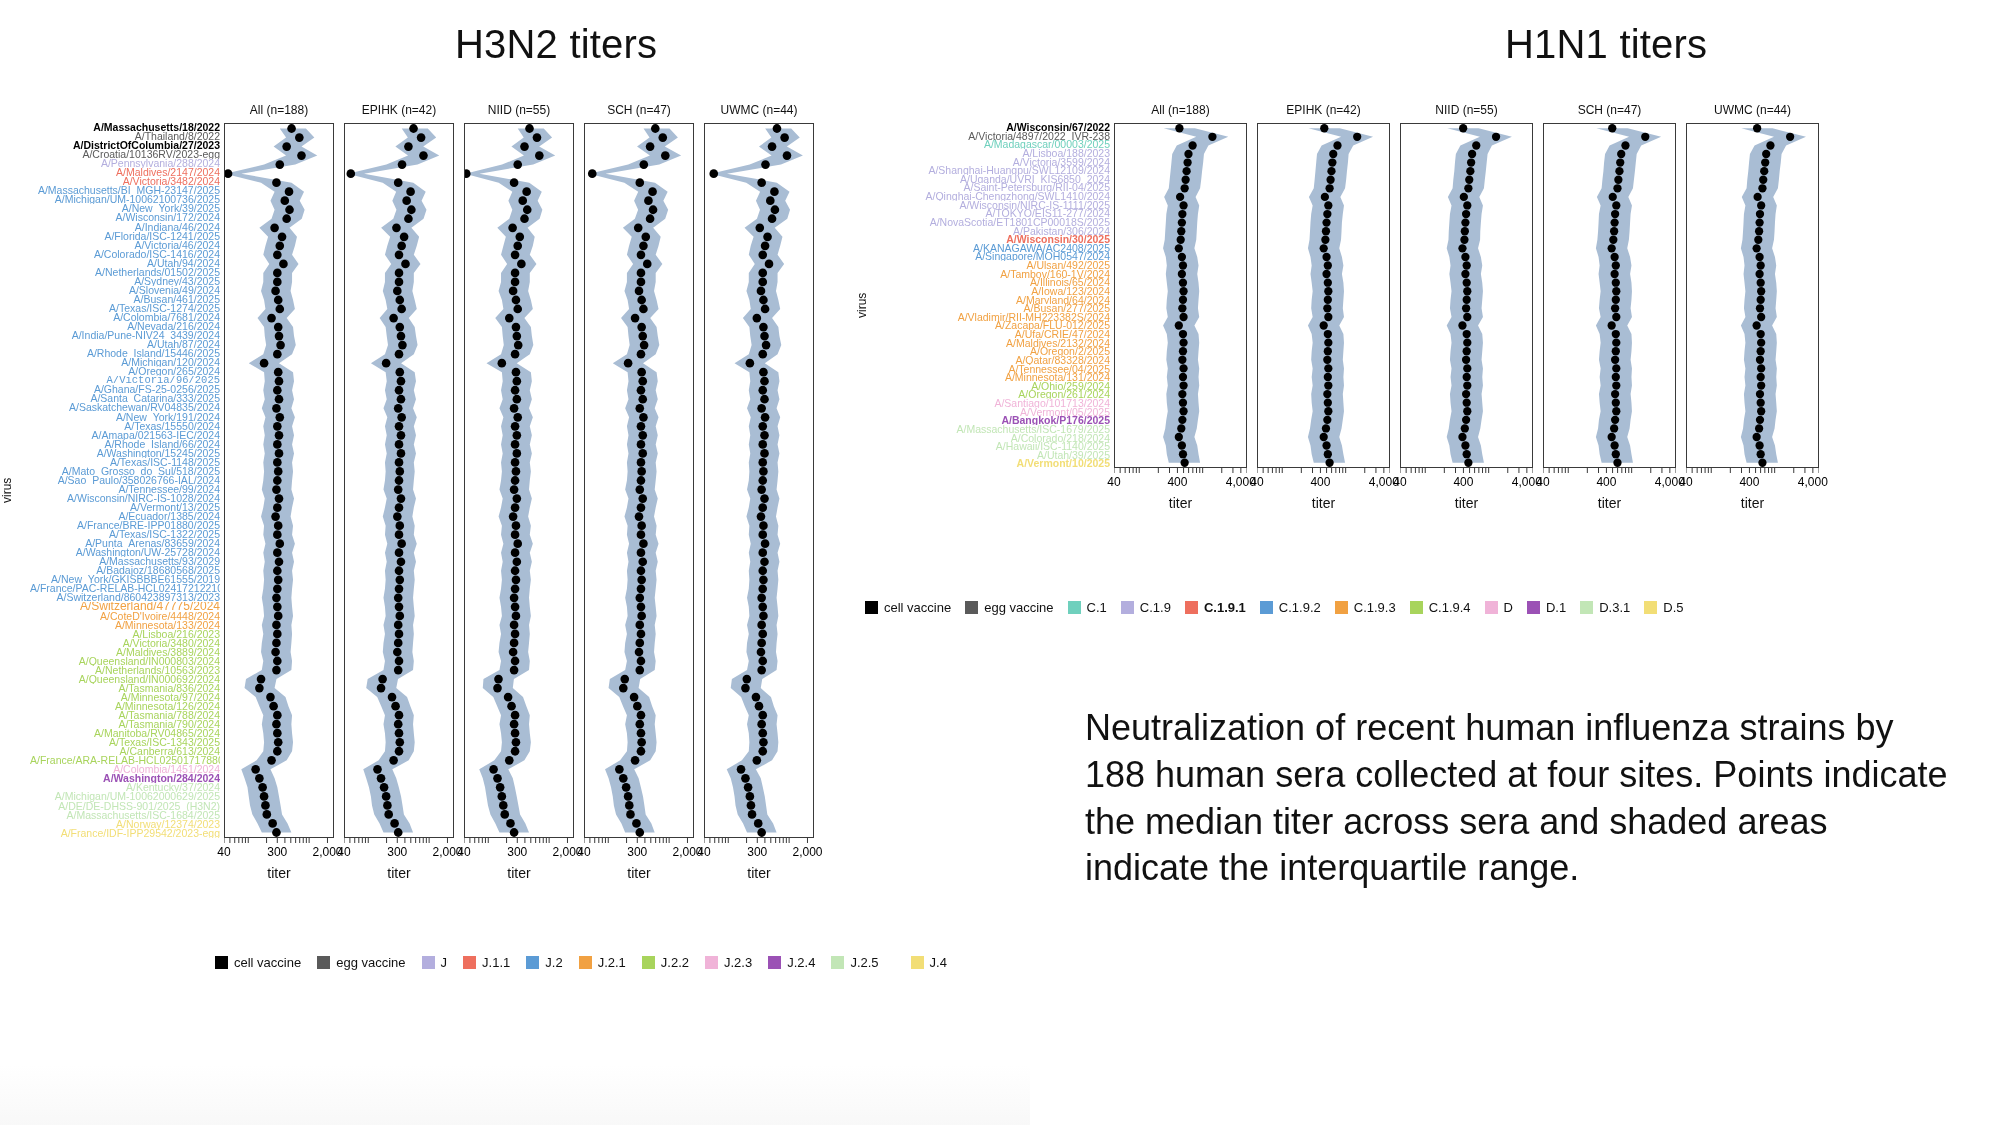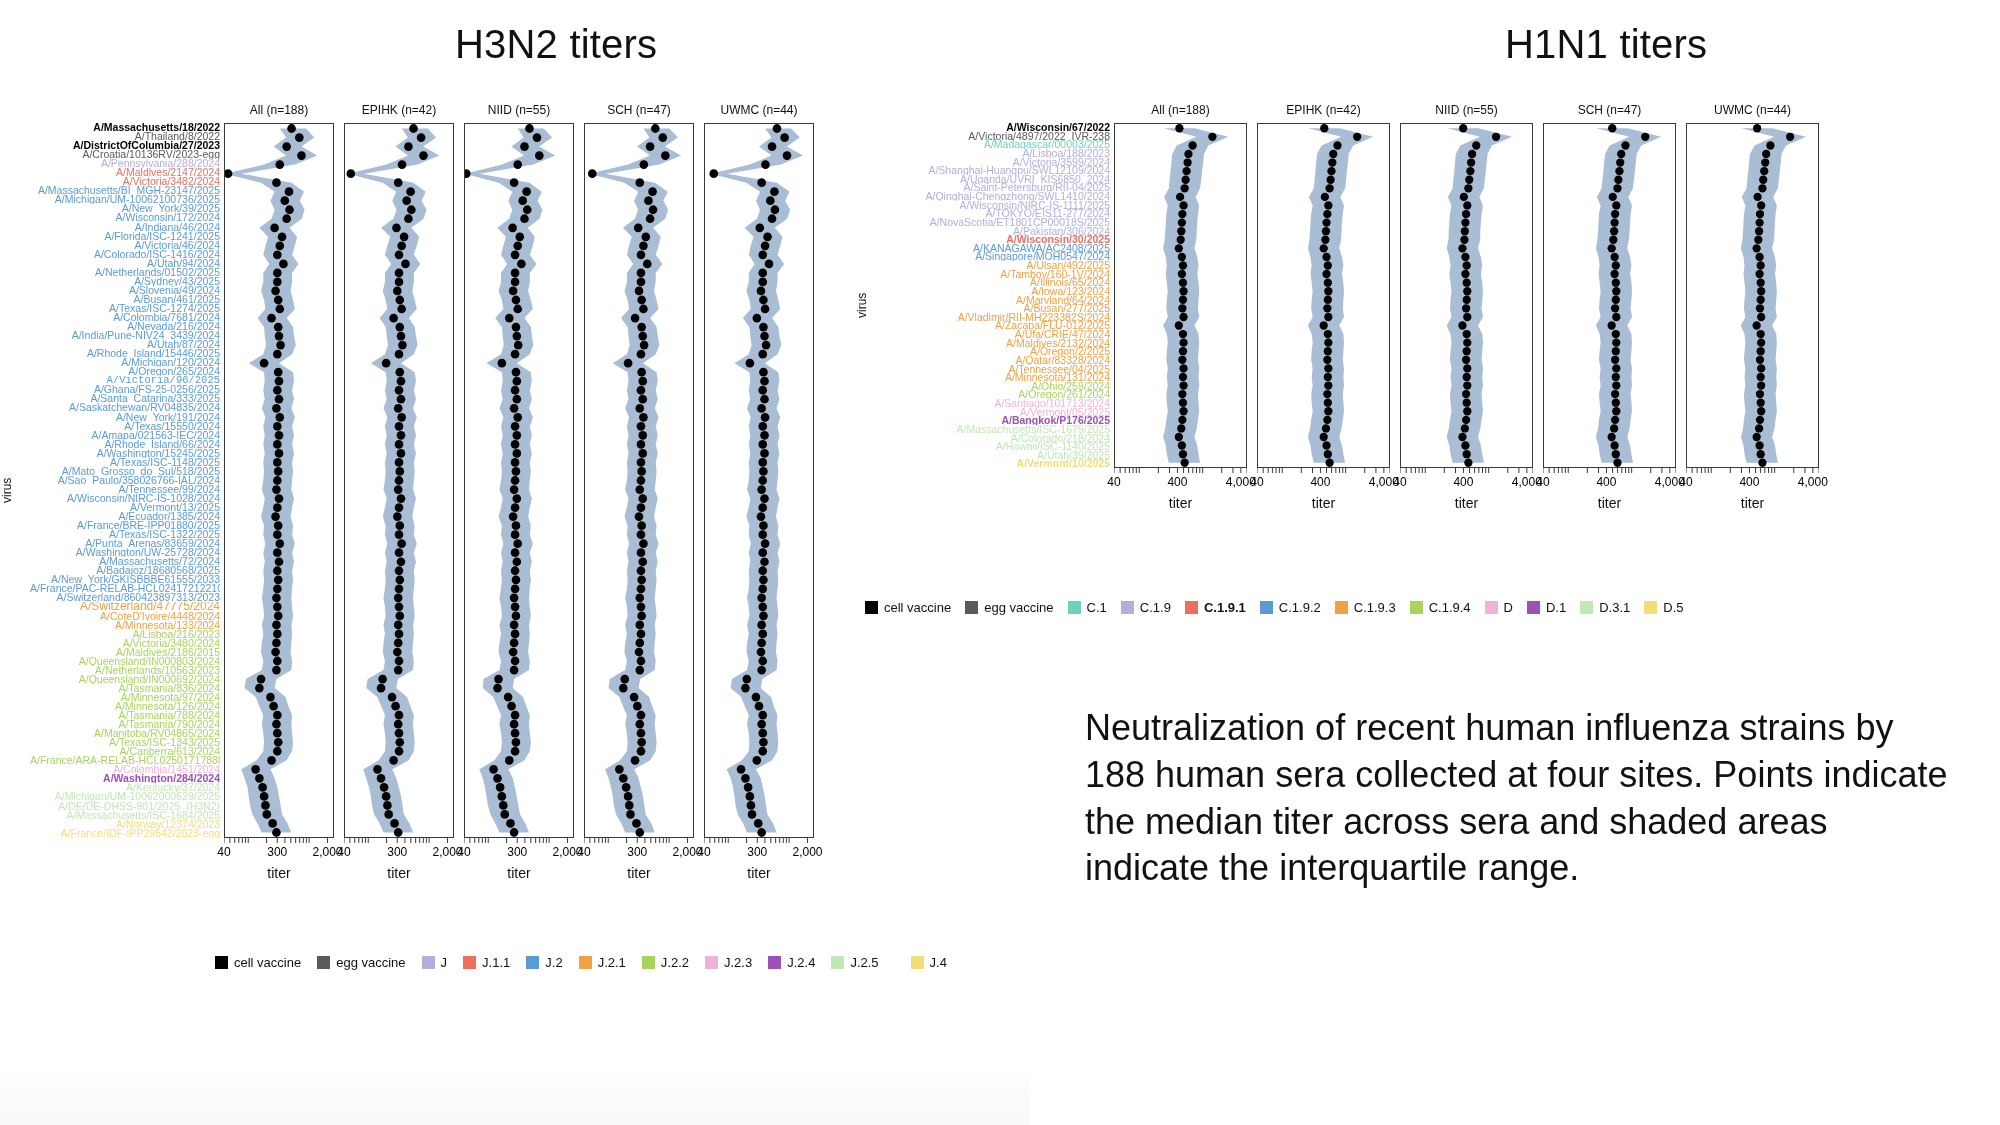--- a/index.html
+++ b/index.html
@@ -109,31 +109,31 @@
       <div class="vlabel" style="color: rgb(91, 155, 213); font-size: 10.5px; height: 9.05063px; line-height: 9.05063px;">A/Mato_Grosso_do_Sul/518/2025</div>
       <div class="vlabel" style="color: rgb(91, 155, 213); font-size: 10.5px; height: 9.05063px; line-height: 9.05063px;">A/Sao_Paulo/358026766-IAL/2024</div>
       <div class="vlabel" style="color: rgb(91, 155, 213); font-size: 10.5px; height: 9.05063px; line-height: 9.05063px;">A/Tennessee/99/2024</div>
       <div class="vlabel" style="color: rgb(91, 155, 213); font-size: 10.5px; height: 9.05063px; line-height: 9.05063px;">A/Wisconsin/NIRC-IS-1028/2024</div>
       <div class="vlabel" style="color: rgb(91, 155, 213); font-size: 10.5px; height: 9.05063px; line-height: 9.05063px;">A/Vermont/13/2025</div>
       <div class="vlabel" style="color: rgb(91, 155, 213); font-size: 10.5px; height: 9.05063px; line-height: 9.05063px;">A/Ecuador/1385/2024</div>
       <div class="vlabel" style="color: rgb(91, 155, 213); font-size: 10.5px; height: 9.05063px; line-height: 9.05063px;">A/France/BRE-IPP01880/2025</div>
       <div class="vlabel" style="color: rgb(91, 155, 213); font-size: 10.5px; height: 9.05063px; line-height: 9.05063px;">A/Texas/ISC-1322/2025</div>
       <div class="vlabel" style="color: rgb(91, 155, 213); font-size: 10.5px; height: 9.05063px; line-height: 9.05063px;">A/Punta_Arenas/83659/2024</div>
       <div class="vlabel" style="color: rgb(91, 155, 213); font-size: 10.5px; height: 9.05063px; line-height: 9.05063px;">A/Washington/UW-25728/2024</div>
-      <div class="vlabel" style="color: rgb(91, 155, 213); font-size: 10.5px; height: 9.05063px; line-height: 9.05063px;">A/Massachusetts/72/2024</div>
+      <div class="vlabel" style="color: rgb(91, 155, 213); font-size: 10.5px; height: 9.05063px; line-height: 9.05063px;">A/Massachusetts/93/2029</div>
       <div class="vlabel" style="color: rgb(91, 155, 213); font-size: 10.5px; height: 9.05063px; line-height: 9.05063px;">A/Badajoz/18680568/2025</div>
-      <div class="vlabel" style="color: rgb(91, 155, 213); font-size: 10.5px; height: 9.05063px; line-height: 9.05063px;">A/New_York/GKISBBBE61555/2033</div>
+      <div class="vlabel" style="color: rgb(91, 155, 213); font-size: 10.5px; height: 9.05063px; line-height: 9.05063px;">A/New_York/GKISBBBE61555/2019</div>
       <div class="vlabel" style="color: rgb(91, 155, 213); font-size: 10.5px; height: 9.05063px; line-height: 9.05063px;">A/France/PAC-RELAB-HCL024172122101/2024</div>
       <div class="vlabel" style="color: rgb(91, 155, 213); font-size: 10.5px; height: 9.05063px; line-height: 9.05063px;">A/Switzerland/860423897313/2023</div>
       <div class="vlabel" style="color: rgb(241, 161, 66); font-size: 12px; height: 9.05063px; line-height: 9.05063px;">A/Switzerland/47775/2024</div>
       <div class="vlabel" style="color: rgb(241, 161, 66); font-size: 10.5px; height: 9.05063px; line-height: 9.05063px;">A/CoteD'Ivoire/4448/2024</div>
       <div class="vlabel" style="color: rgb(241, 161, 66); font-size: 10.5px; height: 9.05063px; line-height: 9.05063px;">A/Minnesota/133/2024</div>
       <div class="vlabel" style="color: rgb(168, 212, 92); font-size: 10.5px; height: 9.05063px; line-height: 9.05063px;">A/Lisboa/216/2023</div>
       <div class="vlabel" style="color: rgb(168, 212, 92); font-size: 10.5px; height: 9.05063px; line-height: 9.05063px;">A/Victoria/3480/2024</div>
-      <div class="vlabel" style="color: rgb(168, 212, 92); font-size: 10.5px; height: 9.05063px; line-height: 9.05063px;">A/Maldives/2186/2015</div>
+      <div class="vlabel" style="color: rgb(168, 212, 92); font-size: 10.5px; height: 9.05063px; line-height: 9.05063px;">A/Maldives/3889/2024</div>
       <div class="vlabel" style="color: rgb(168, 212, 92); font-size: 10.5px; height: 9.05063px; line-height: 9.05063px;">A/Queensland/IN000803/2024</div>
       <div class="vlabel" style="color: rgb(168, 212, 92); font-size: 10.5px; height: 9.05063px; line-height: 9.05063px;">A/Netherlands/10563/2023</div>
       <div class="vlabel" style="color: rgb(168, 212, 92); font-size: 10.5px; height: 9.05063px; line-height: 9.05063px;">A/Queensland/IN000692/2024</div>
       <div class="vlabel" style="color: rgb(168, 212, 92); font-size: 10.5px; height: 9.05063px; line-height: 9.05063px;">A/Tasmania/836/2024</div>
       <div class="vlabel" style="color: rgb(168, 212, 92); font-size: 10.5px; height: 9.05063px; line-height: 9.05063px;">A/Minnesota/97/2024</div>
       <div class="vlabel" style="color: rgb(168, 212, 92); font-size: 10.5px; height: 9.05063px; line-height: 9.05063px;">A/Minnesota/126/2024</div>
       <div class="vlabel" style="color: rgb(168, 212, 92); font-size: 10.5px; height: 9.05063px; line-height: 9.05063px;">A/Tasmania/788/2024</div>
       <div class="vlabel" style="color: rgb(168, 212, 92); font-size: 10.5px; height: 9.05063px; line-height: 9.05063px;">A/Tasmania/790/2024</div>
       <div class="vlabel" style="color: rgb(168, 212, 92); font-size: 10.5px; height: 9.05063px; line-height: 9.05063px;">A/Manitoba/RV04865/2024</div>
       <div class="vlabel" style="color: rgb(168, 212, 92); font-size: 10.5px; height: 9.05063px; line-height: 9.05063px;">A/Texas/ISC-1343/2025</div>

